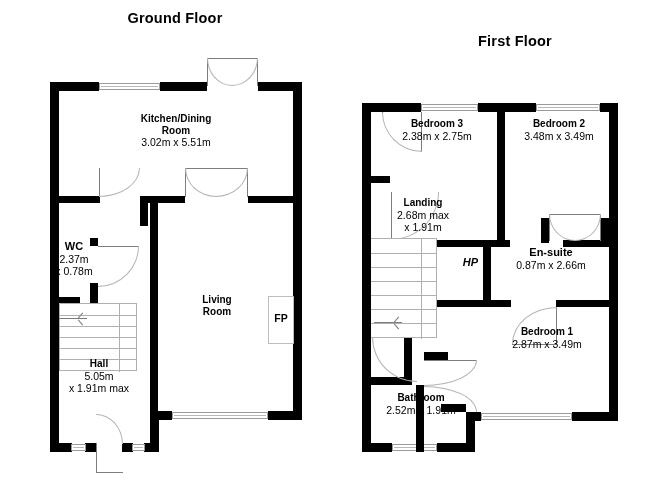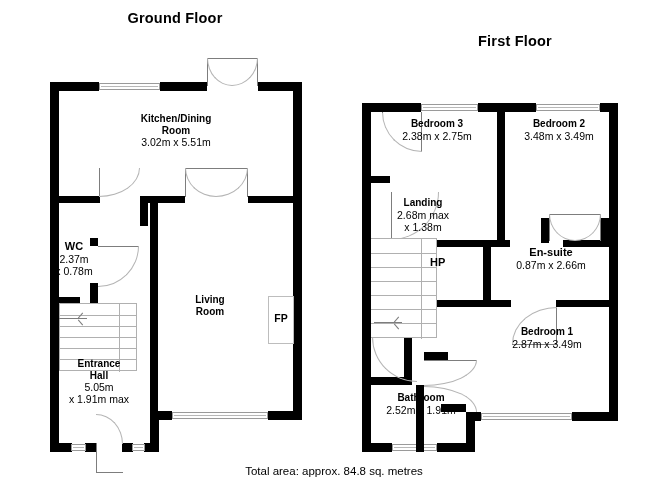--- a/index.html
+++ b/index.html
@@ -130,22 +130,23 @@
     position: absolute;
     font-size: 10.5px;
     font-weight: bold;
     text-align: center;
     white-space: nowrap;
   }
   .hp-label {
     position: absolute;
     font-size: 11px;
     font-weight: bold;
-    text-align: left;
-    white-space: nowrap;
+    text-align: right;
+    white-space: nowrap;
+    font-style: italic;
   }
 </style>
 </head>
 <body>
 
 <div id="plan-root">
 
   <div class="floor-title" id="title-ground">Ground Floor</div>
   <div class="floor-title" id="title-first">First Floor</div>
 
@@ -234,27 +235,26 @@
       <span class="nm">Room</span>
       <span class="dim">3.02m x 5.51m</span>
     </div>
 
     <div class="room tiny" style="left:43px; top:240px; width:62px;">
       <span class="nm">WC</span>
       <span class="dim">2.37m</span>
       <span class="dim">x 0.78m</span>
     </div>
 
-    <div class="room" style="left:145px; top:294px; width:130px;">
+    <div class="room" style="left:152px; top:294px; width:130px;">
       <span class="nm">Living</span>
       <span class="nm">Room</span>
     </div>
 
     <div class="room" style="left:45px; top:358px; width:108px;">
-      <span class="nm">Entrance</span>
       <span class="nm">Hall</span>
       <span class="dim">5.05m</span>
       <span class="dim">x 1.91m max</span>
     </div>
   </div>
 
   <div>
 
     <div class="wall" style="left:362px; top:103px; width:59px; height:9px;"></div>
 
@@ -367,34 +367,33 @@
     </div>
 
     <div class="room" style="left:499px; top:118px; width:120px;">
       <span class="nm">Bedroom 2</span>
       <span class="dim">3.48m x 3.49m</span>
     </div>
 
     <div class="room" style="left:370px; top:197px; width:106px;">
       <span class="nm">Landing</span>
       <span class="dim">2.68m max</span>
-      <span class="dim">x 1.38m</span>
+      <span class="dim">x 1.91m</span>
     </div>
 
     <div class="room small" style="left:495px; top:246px; width:112px;">
       <span class="nm">En-suite</span>
       <span class="dim">0.87m x 2.66m</span>
     </div>
 
     <div class="room" style="left:487px; top:326px; width:120px;">
       <span class="nm">Bedroom 1</span>
       <span class="dim">2.87m x 3.49m</span>
     </div>
 
     <div class="room" style="left:366px; top:392px; width:110px;">
       <span class="nm">Bathroom</span>
       <span class="dim">2.52m x 1.91m</span>
     </div>
   </div>
 
-  <div class="footer-text">Total area: approx. 84.8 sq. metres</div>
 
 </div>
 
 </body></html>

